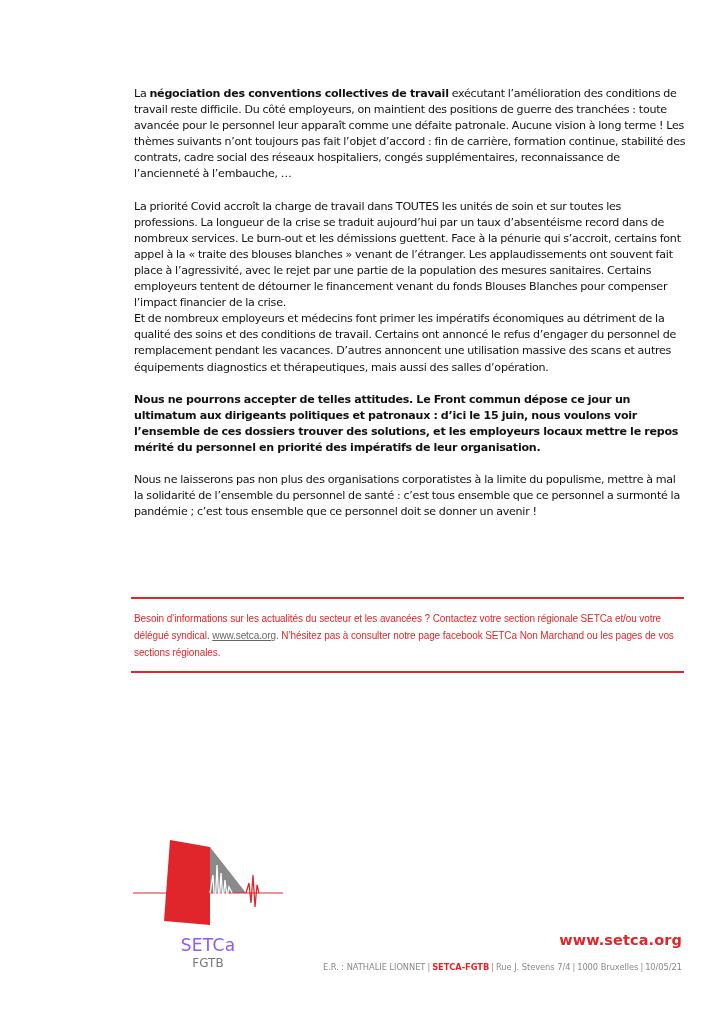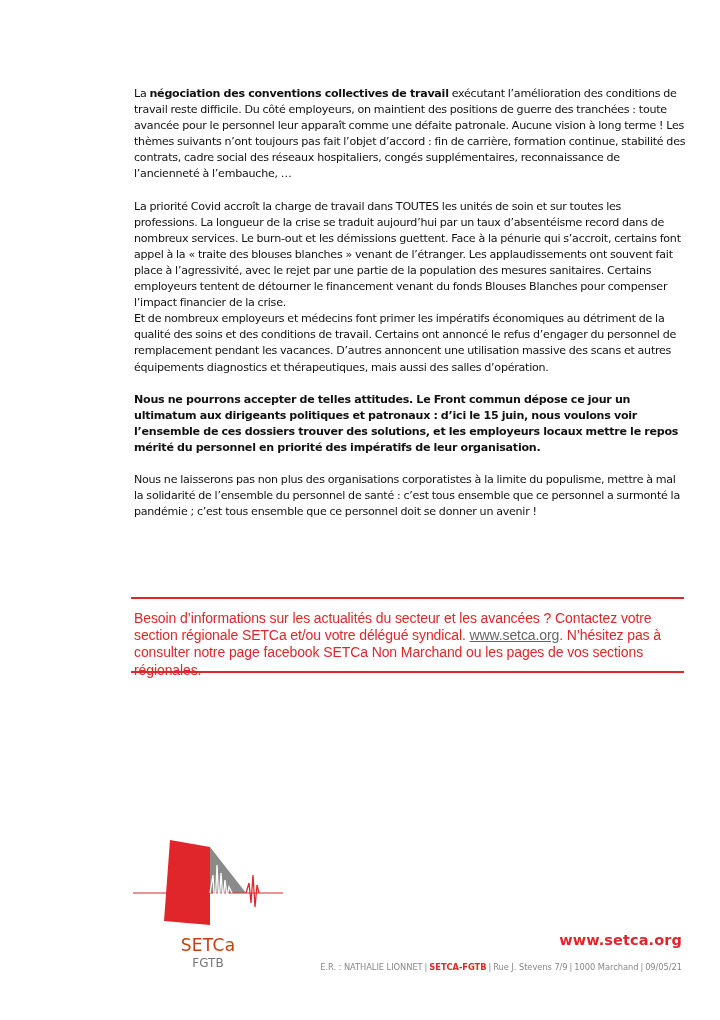--- a/index.html
+++ b/index.html
@@ -45,21 +45,21 @@
       background: #e0262a;
     }
     .rule-top { top: 597px; }
     .rule-bottom { top: 671px; }
     .info-box {
       position: absolute;
       left: 86px;
       top: 610px;
       width: 550px;
       font-family: "Liberation Sans", sans-serif;
-      font-size: 14px;
+      font-size: 10px;
       line-height: 17.2px;
       color: #e0262a;
       letter-spacing: -0.1px;
     }
     .info-box a {
       color: #666666;
       text-decoration: underline;
     }
     .logo {
       position: absolute;
@@ -71,21 +71,21 @@
     .logo-text {
       position: absolute;
       left: 120px;
       top: 935px;
       width: 80px;
       text-align: center;
     }
     .logo-setca {
       font-family: "DejaVu Sans", sans-serif;
       font-size: 17px;
-      color: #c2410c;
+      color: #8b5cf6;
       line-height: 20px;
       letter-spacing: 0.3px;
     }
     .logo-fgtb {
       font-family: "DejaVu Sans", sans-serif;
       font-size: 12px;
       color: #777777;
       line-height: 14px;
       margin-top: 1px;
     }
@@ -145,16 +145,16 @@
   </svg>
 
   <div class="logo-text">
     <div class="logo-setca">SETCa</div>
     <div class="logo-fgtb">FGTB</div>
   </div>
 
   <div class="site-url">www.setca.org</div>
 
   <div class="footer-line">
-    <span>E.R. : NATHALIE LIONNET</span><span class="sep">|</span><span class="org">SETCA-FGTB</span><span class="sep">|</span><span>Rue J. Stevens 7/9</span><span class="sep">|</span><span>1000 Marchand</span><span class="sep">|</span><span>09/05/21</span>
+    <span>E.R. : NATHALIE LIONNET</span><span class="sep">|</span><span class="org">SETCA-FGTB</span><span class="sep">|</span><span>Rue J. Stevens 7/4</span><span class="sep">|</span><span>1000 Bruxelles</span><span class="sep">|</span><span>10/05/21</span>
   </div>
 
 </div>
 
 </body></html>

